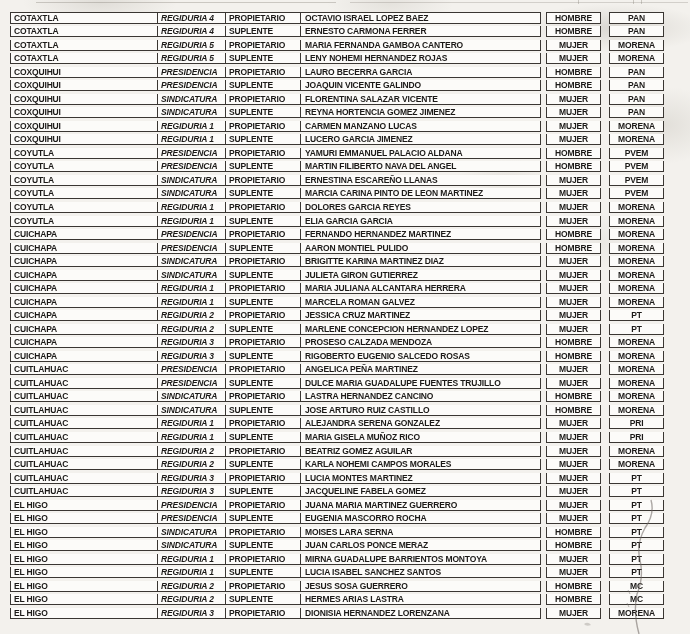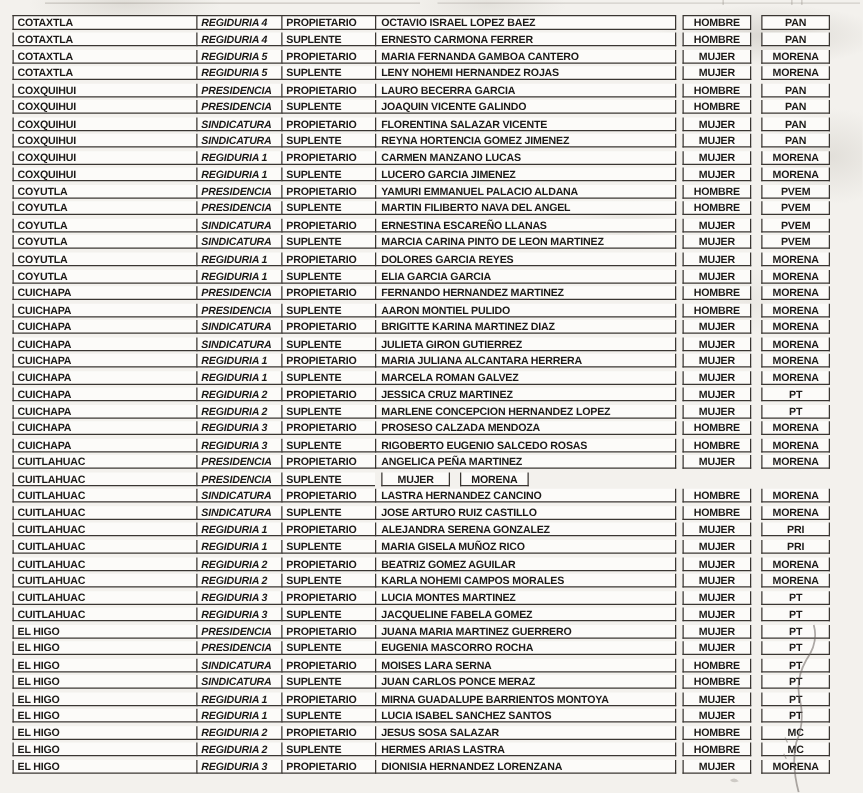--- a/index.html
+++ b/index.html
@@ -292,20 +292,21 @@
     <div class="cell c-role">PROPIETARIO</div>
     <div class="cell c-name">ANGELICA PEÑA MARTINEZ</div>
     <div class="cell c-gender">MUJER</div>
     <div class="cell c-party">MORENA</div>
   </div>
 
   <div class="row">
     <div class="cell c-muni">CUITLAHUAC</div>
     <div class="cell c-pos">PRESIDENCIA</div>
     <div class="cell c-role">SUPLENTE</div>
+    <div class="cell c-name">DULCE MARIA GUADALUPE FUENTES TRUJILLO</div>
     <div class="cell c-gender">MUJER</div>
     <div class="cell c-party">MORENA</div>
   </div>
 
   <div class="row">
     <div class="cell c-muni">CUITLAHUAC</div>
     <div class="cell c-pos">SINDICATURA</div>
     <div class="cell c-role">PROPIETARIO</div>
     <div class="cell c-name">LASTRA HERNANDEZ CANCINO</div>
     <div class="cell c-gender">HOMBRE</div>
@@ -426,21 +427,21 @@
     <div class="cell c-role">SUPLENTE</div>
     <div class="cell c-name">LUCIA ISABEL SANCHEZ SANTOS</div>
     <div class="cell c-gender">MUJER</div>
     <div class="cell c-party">PT</div>
   </div>
 
   <div class="row">
     <div class="cell c-muni">EL HIGO</div>
     <div class="cell c-pos">REGIDURIA 2</div>
     <div class="cell c-role">PROPIETARIO</div>
-    <div class="cell c-name">JESUS SOSA SALAZAR</div>
+    <div class="cell c-name">JESUS SOSA GUERRERO</div>
     <div class="cell c-gender">HOMBRE</div>
     <div class="cell c-party">MC</div>
   </div>
 
   <div class="row">
     <div class="cell c-muni">EL HIGO</div>
     <div class="cell c-pos">REGIDURIA 2</div>
     <div class="cell c-role">SUPLENTE</div>
     <div class="cell c-name">HERMES ARIAS LASTRA</div>
     <div class="cell c-gender">HOMBRE</div>

